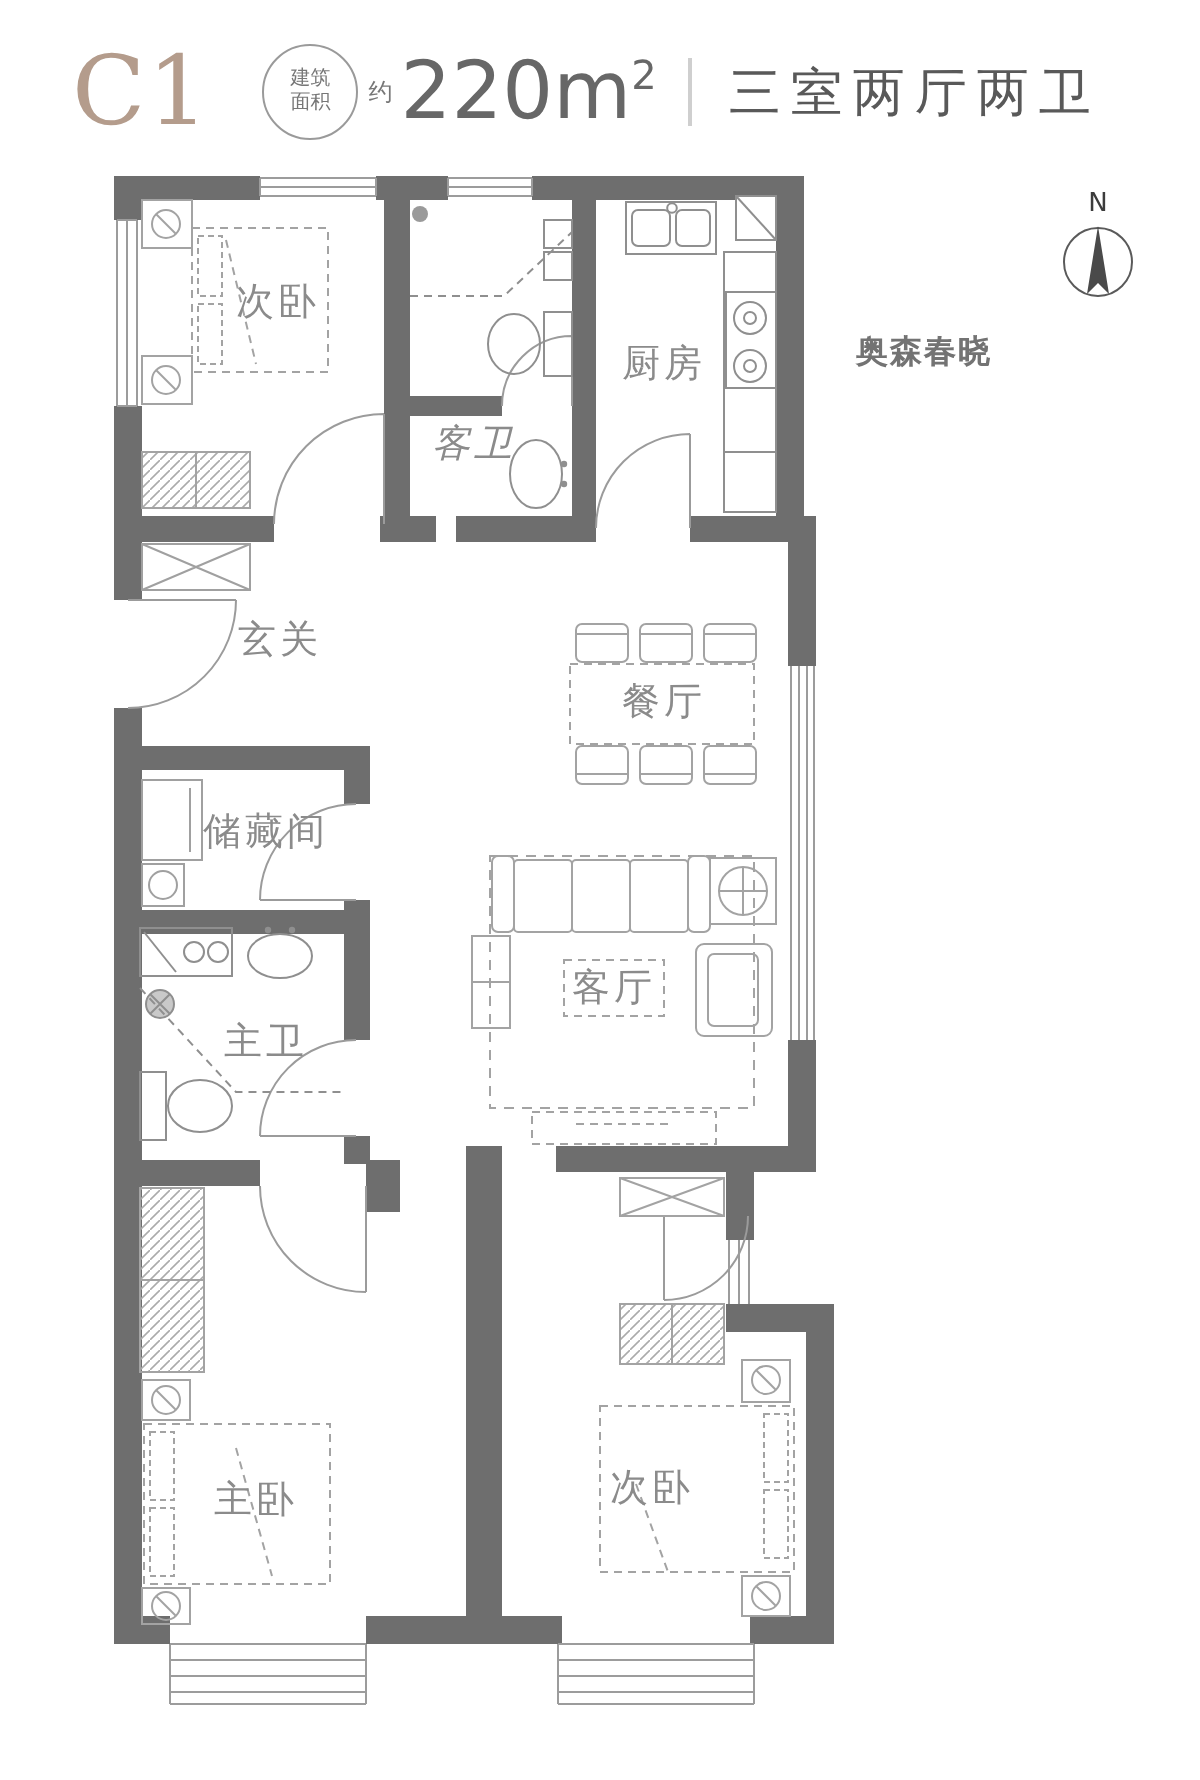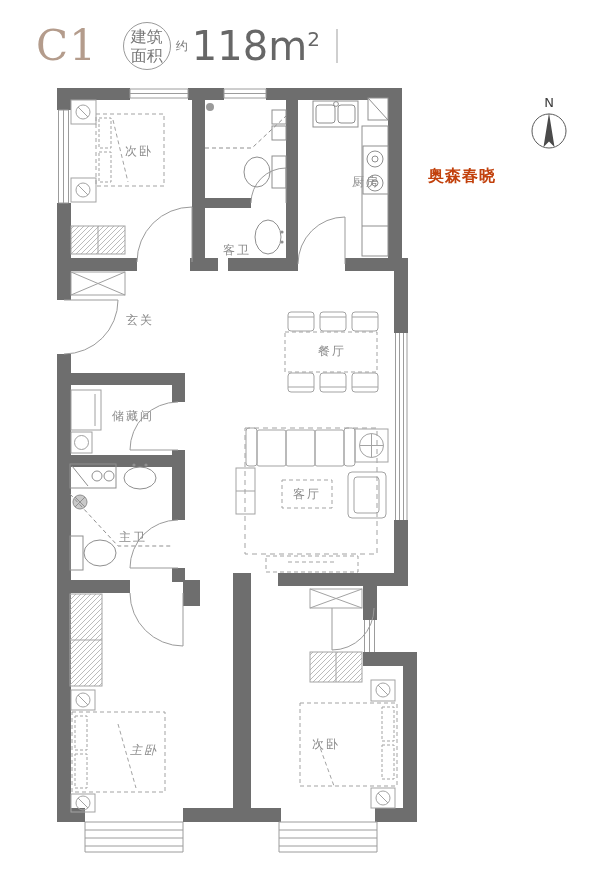--- a/index.html
+++ b/index.html
@@ -1,43 +1,43 @@
 <!DOCTYPE html>
 <html><head>
 <meta charset="utf-8">
 <style>
   html,body{margin:0;padding:0;background:#ffffff;}
   #stage{position:relative;width:600px;height:890px;background:#fff;overflow:hidden;
          font-family:"DejaVu Sans","Liberation Sans",sans-serif;}
   
   #header{position:absolute;left:36px;top:18px;display:flex;align-items:center;height:56px;}
-  #unit-label{font-family:"DejaVu Serif","Liberation Serif",serif;font-size:42px;color:#b49c8c;
+  #unit-label{font-family:"DejaVu Serif","Liberation Serif",serif;font-size:48px;color:#b49c8c;
               letter-spacing:1px;line-height:1;}
   #area-circle{margin-left:26px;width:46px;height:46px;border:1px solid #9a9a9a;border-radius:50%;
                display:flex;flex-direction:column;align-items:center;justify-content:center;
-               font-size:16px;color:#777;line-height:1.2;flex:0 0 auto;}
+               font-size:10px;color:#777;line-height:1.2;flex:0 0 auto;}
   #area-approx{margin-left:5px;font-size:12px;color:#777;align-self:center;}
   #area-value{margin-left:4px;font-size:40px;color:#676767;line-height:1;}
   #area-value sup{font-size:20px;color:#676767;}
   #header-divider{width:2px;height:34px;background:#cfcfcf;margin:0 18px 0 16px;}
   #layout-text{font-size:26px;color:#595959;letter-spacing:5px;white-space:nowrap;}
   
-  .room-label{position:absolute;transform:translate(-50%,-50%);font-size:12px;color:#8b8b8b;
+  .room-label{position:absolute;transform:translate(-50%,-50%);font-size:19px;color:#8b8b8b;
               letter-spacing:2px;white-space:nowrap;}
   #lbl-bedroom-top{left:139px;top:151px;}
-  #lbl-guest-bath{left:237px;top:250px;}
-  #lbl-kitchen{left:332px;top:182px;margin-left:34px;}
+  #lbl-guest-bath{left:237px;top:222px;font-style:italic;}
+  #lbl-kitchen{left:332px;top:182px;}
   #lbl-foyer{left:140px;top:320px;}
   #lbl-dining{left:332px;top:351px;}
   #lbl-storage{left:133px;top:416px;text-align:center;}
-  #lbl-master-bath{left:133px;top:521px;margin-top:16px;}
+  #lbl-master-bath{left:133px;top:521px;}
   #lbl-living{left:307px;top:494px;text-align:right;}
-  #lbl-master-bedroom{left:144px;top:750px;font-style:italic;}
+  #lbl-master-bedroom{left:128px;top:750px;}
   #lbl-bedroom-bottom{left:326px;top:744px;}
-  #watermark{position:absolute;left:428px;top:166px;font-size:16px;font-weight:700;color:#c2410c;
+  #watermark{position:absolute;left:428px;top:166px;font-size:16px;font-weight:700;color:#737373;
              letter-spacing:1px;white-space:nowrap;}
   #compass-n{position:absolute;left:549px;top:102px;transform:translate(-50%,-50%);
              font-size:13px;color:#3c3c3c;}
   svg{position:absolute;left:0;top:0;}
 </style>
 </head>
 <body>
 
 <div id="stage">
 
@@ -247,23 +247,24 @@
   </svg>
 
   <div id="header">
     <div id="unit-label">C1</div>
     <div id="area-circle">
       <span>建筑</span>
       <span>面积</span>
     </div>
     <div id="area-approx">约</div>
     <div id="area-value">
-      <span>118m</span><sup>2</sup>
+      <span>220m</span><sup>2</sup>
     </div>
     <div id="header-divider"></div>
+    <div id="layout-text">三室两厅两卫</div>
   </div>
 
   <div class="room-label" id="lbl-bedroom-top">次卧</div>
   <div class="room-label" id="lbl-guest-bath">客卫</div>
   <div class="room-label" id="lbl-kitchen">厨房</div>
   <div class="room-label" id="lbl-foyer">玄关</div>
   <div class="room-label" id="lbl-dining">餐厅</div>
   <div class="room-label" id="lbl-storage">储藏间</div>
   <div class="room-label" id="lbl-master-bath">主卫</div>
   <div class="room-label" id="lbl-living">客厅</div>

